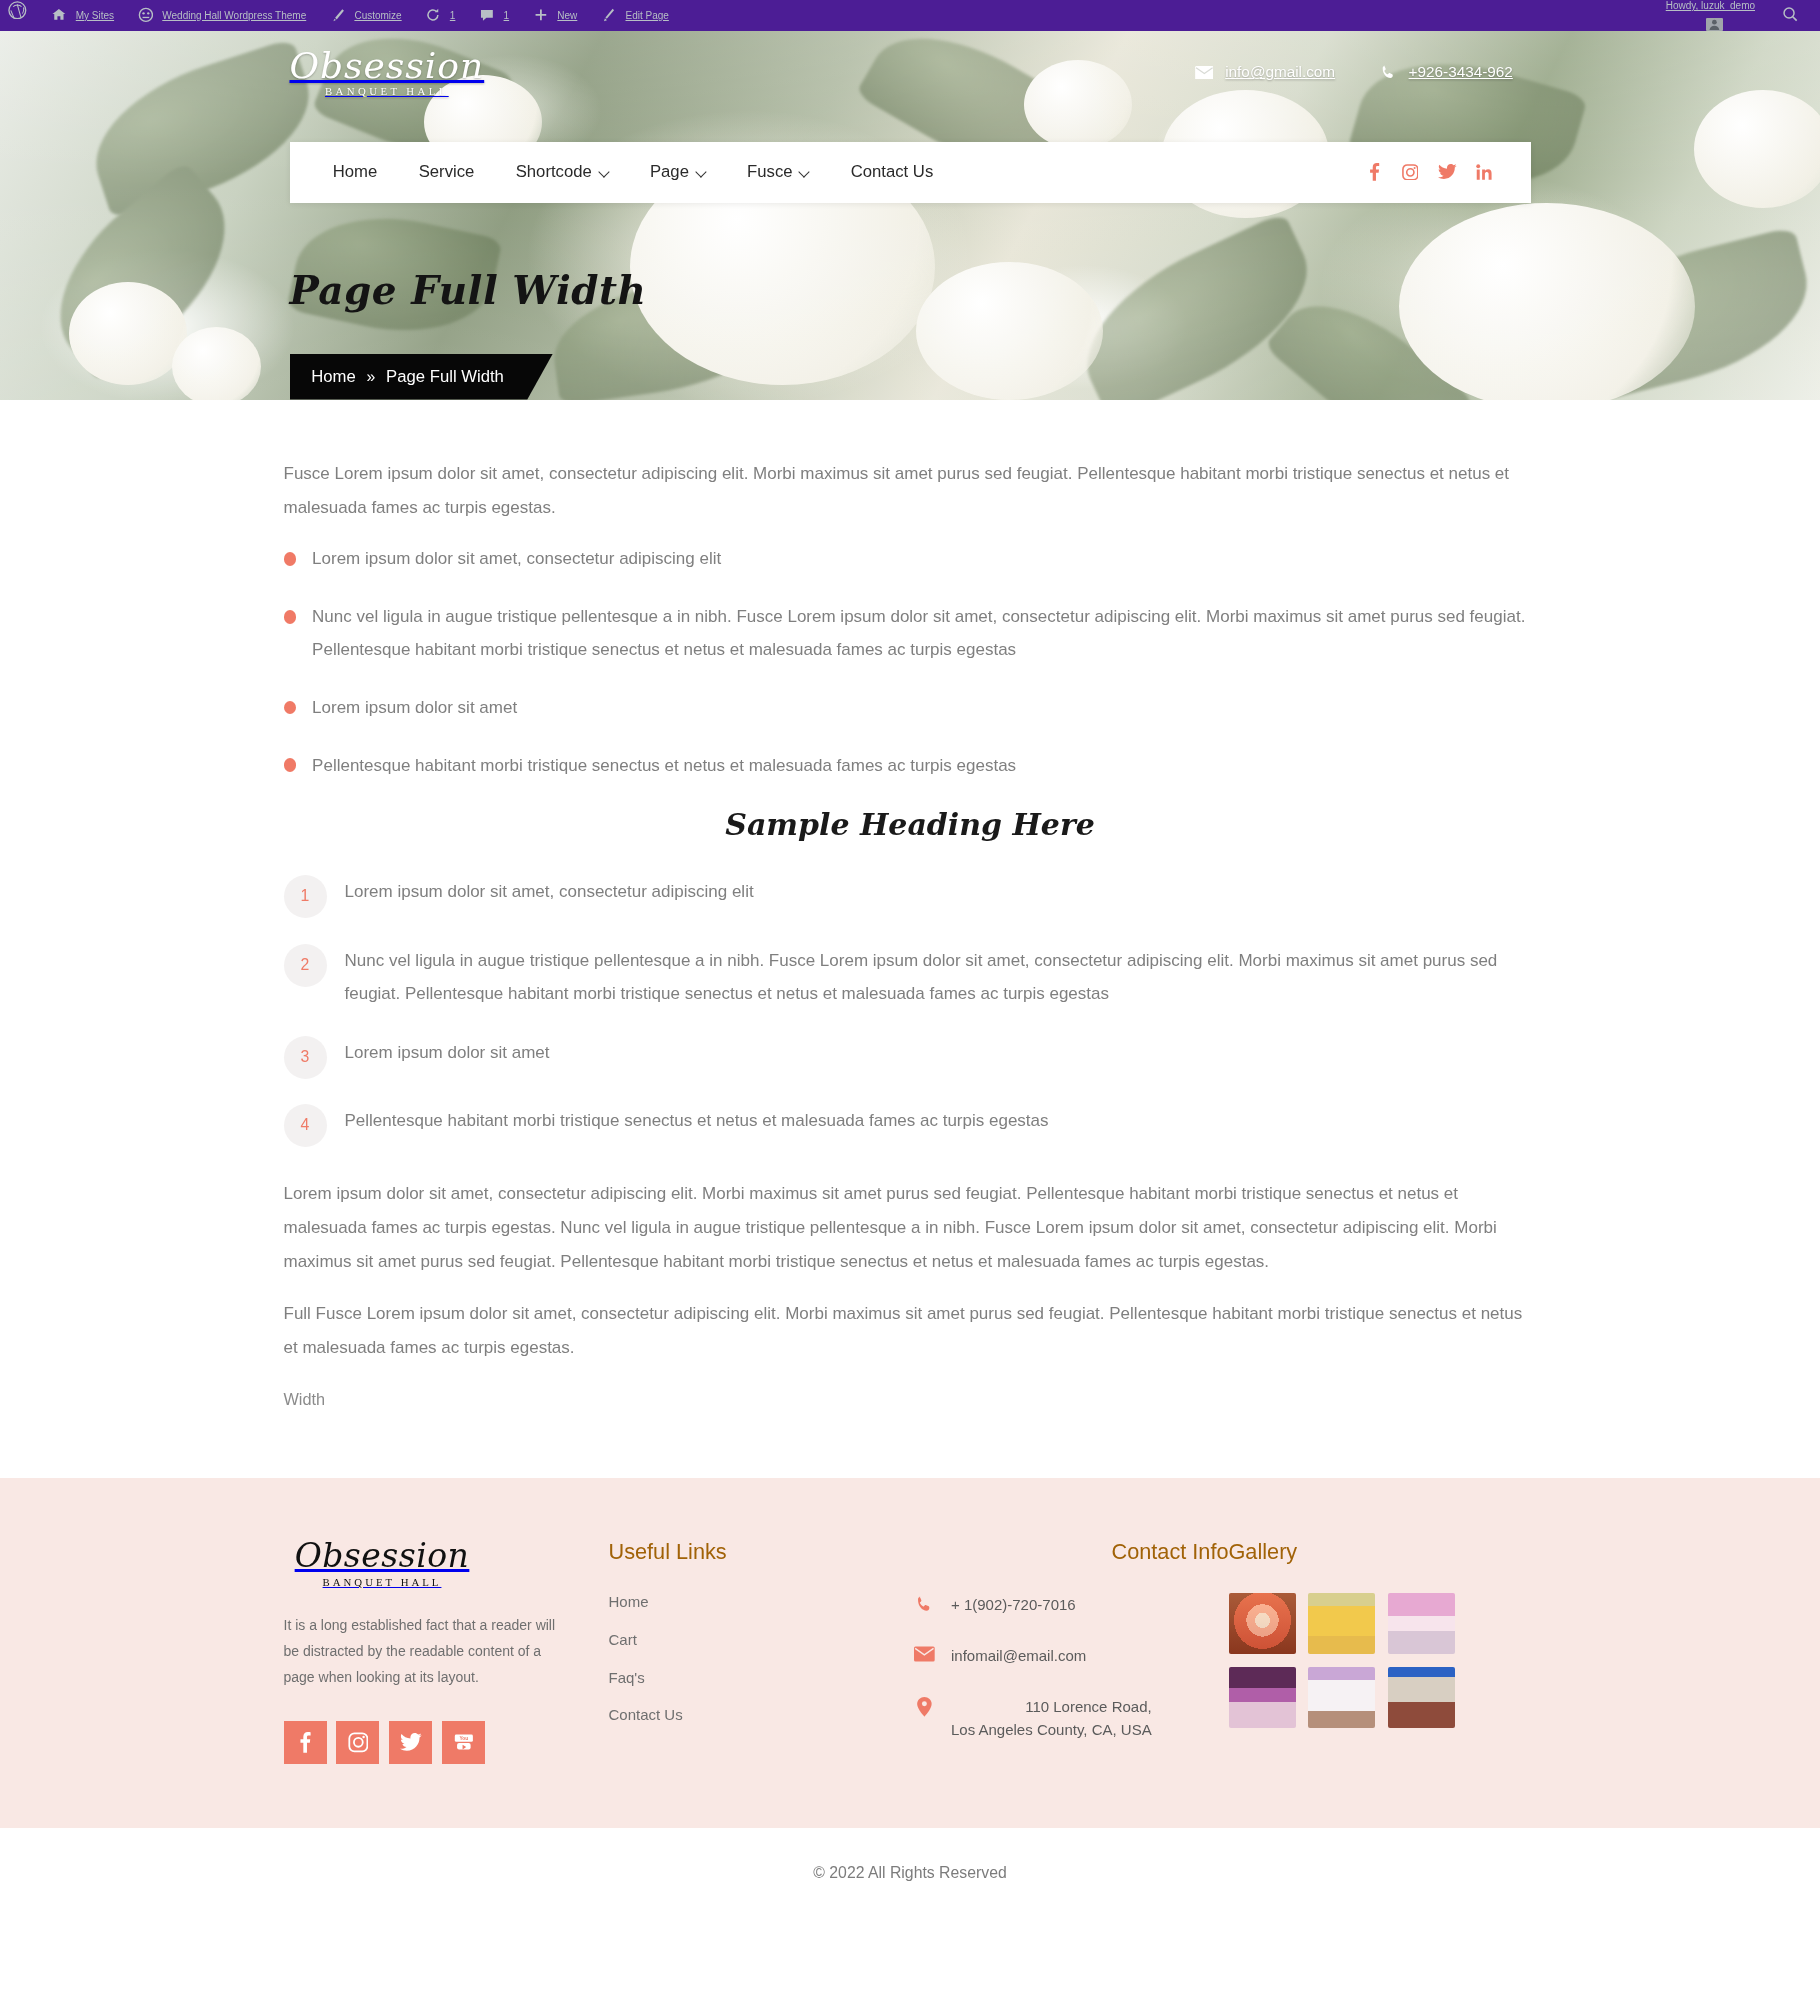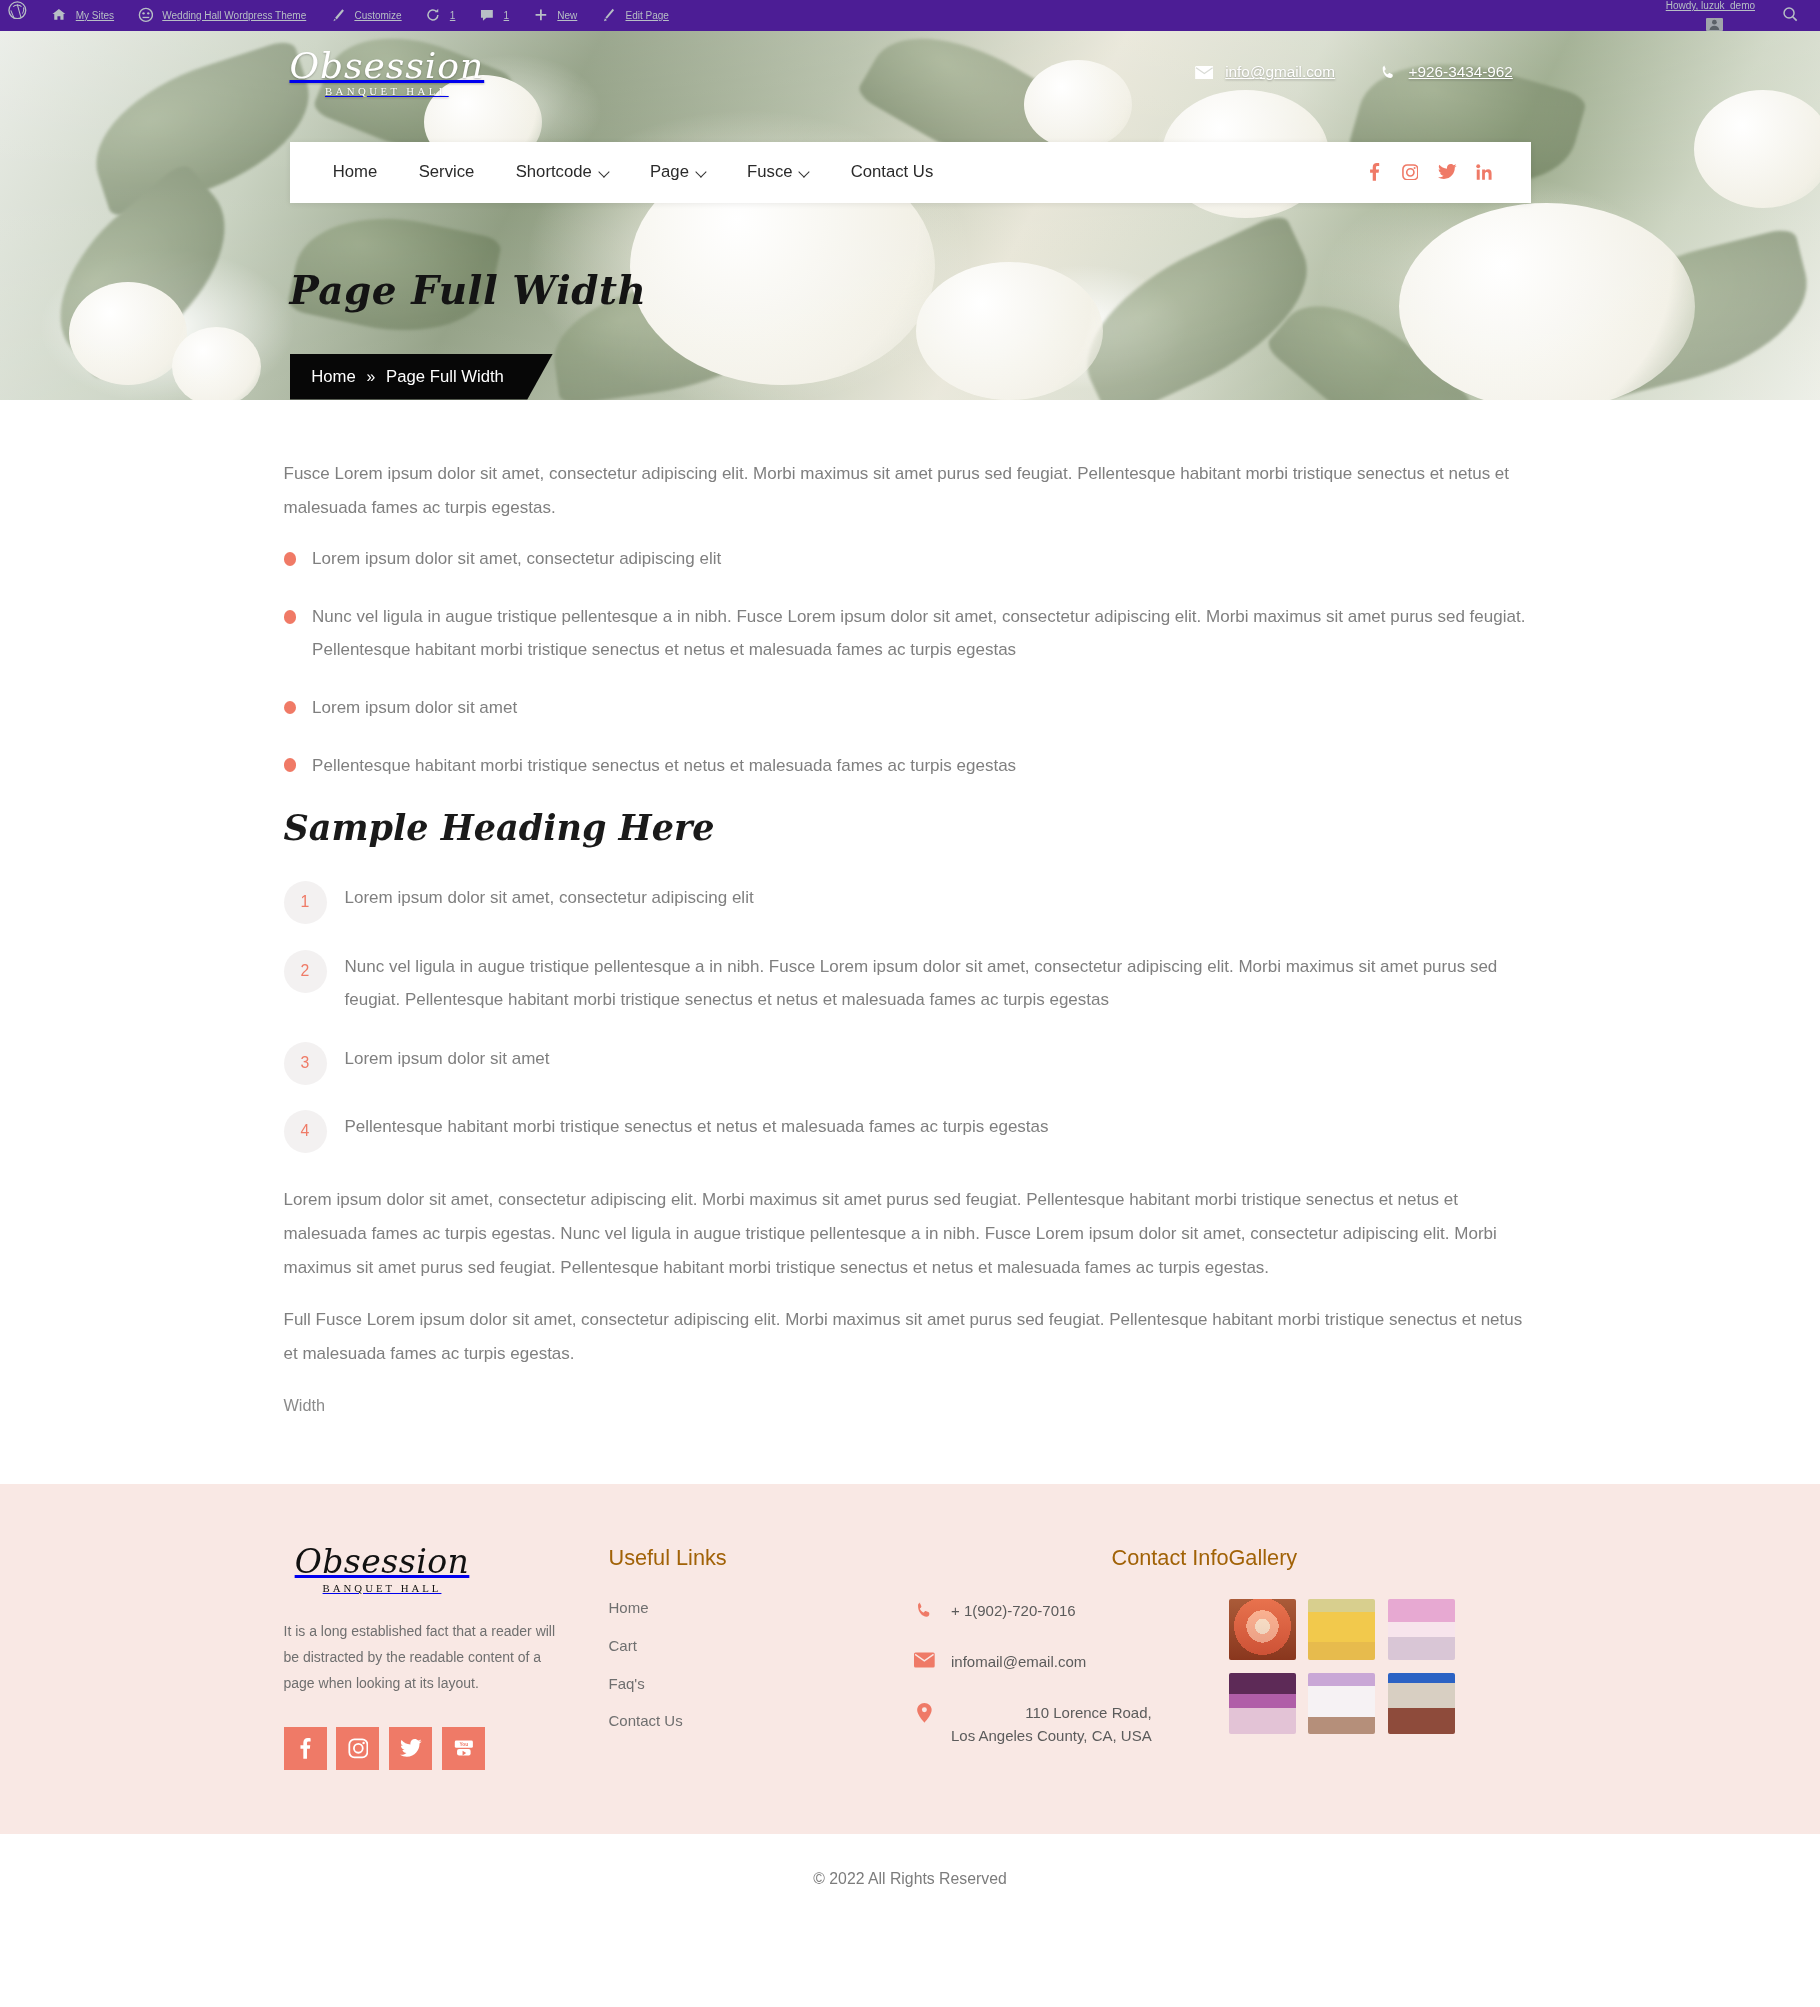--- a/index.html
+++ b/index.html
@@ -173,21 +173,21 @@
     width: 12.8px; height: 13.8px; border-radius: 50%; background: #f07a66;
   }
   .codebox {
     border: 1px solid #e2e2e2; background: #fafafa; border-radius: 3.9px;
     padding: 19.7px 17.7px; margin: 15.8px 0 29.6px;
     font-family: "Liberation Mono", monospace;
     font-size: 14.4px; color: #4a4a4a; letter-spacing: 0.2px;
   }
   h2.sample {
     font-family: "DejaVu Serif", serif; font-style: italic; font-weight: bold;
-    font-size: 35px; color: #1a1a1a; margin: 21.7px 0 33px;
+    font-size: 30px; color: #1a1a1a; margin: 21.7px 0 33px; text-align: center;
   }
   .ol-list { list-style: none; margin: 0 0 29.6px; }
   .ol-list li {
     position: relative; padding-left: 61px; margin-bottom: 25.6px;
     color: #7f7f7f; font-size: 17px; line-height: 1.95; min-height: 43px;
   }
   .ol-list li .num {
     position: absolute; left: 0; top: 0;
     width: 43px; height: 43px; border-radius: 50%;
     background: #f3f1f1; color: #ef7b67; font-size: 15.8px;

